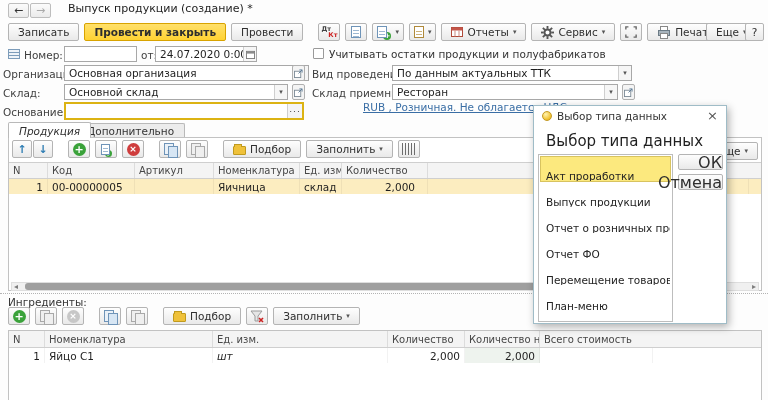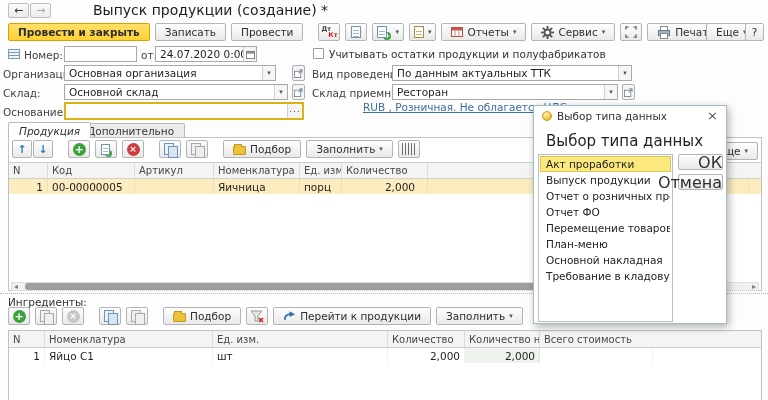--- a/index.html
+++ b/index.html
@@ -53,46 +53,46 @@
   .ico-doc i { position:absolute; left:1px; right:1px; height:1px; background:#9db8d2; }
   .ico-folder { position:relative; width:13px; height:9px; background:#efc13a; border:1px solid #c09a1e; border-radius:1px; margin-top:3px; }
   .ico-folder::before { content:""; position:absolute; left:0; top:-3px; width:6px; height:2px; background:#efc13a; border:1px solid #c09a1e; border-bottom:none; }
   .ico-barcode { width:13px; height:12px; background:repeating-linear-gradient(90deg,#6d6d6d 0 1px,transparent 1px 3px); }
   .ico-sphere { width:10px; height:10px; border-radius:50%; background:radial-gradient(circle at 35% 30%,#fff3b0,#f0bf2a 70%,#c8981a); border:1px solid #c49a24; }
   .dtkt { position:relative; width:16px; height:13px; font-size:6.5px; font-weight:bold; line-height:1; }
   .dtkt .dt { position:absolute; left:0; top:0; color:#444; }
   .dtkt .kt { position:absolute; right:0; bottom:0; color:#c22; }
   .dialog { position:absolute; left:533px; top:105px; width:194px; height:219px; background:#fff;
             border:1px solid #9fbcc7; box-shadow:2px 3px 8px rgba(0,0,0,0.3); z-index:20; }
-  .dlg-item { height:16px; line-height:15px; padding:0 5px; font-size:10.5px; color:#222; border:1px solid transparent; white-space:nowrap; overflow:hidden; }
+  .dlg-item { height:16px; line-height:15px; padding:12px 5px; font-size:10.5px; color:#222; border:1px solid transparent; white-space:nowrap; overflow:hidden; }
   .dlg-item.selected { background:#fce97e; border-color:#d8c35f; }
   .dlg-btn { position:absolute; left:144px; width:45px; height:16px; background:linear-gradient(#fdfdfd,#e9e9e9);
              border:1px solid #b4b4b4; border-radius:2px; display:flex; align-items:center; justify-content:flex-end; font-size:16px; }
   .hscroll { position:absolute; left:2px; right:2px; top:144px; height:9px; background:#f0f0f0; border:1px solid #dedede; }
   .hthumb { position:absolute; left:13px; top:0px; width:688px; height:7px; background:#9f9f9f; border-radius:3px; }
   .scroll-arrow { position:absolute; top:-1px; font-size:8px; color:#7d7d7d; line-height:9px; }
   .splitter { position:absolute; left:0; top:293px; width:768px; border-top:1px dotted #b3b3b3; }
 </style>
 </head>
 <body>
 
 <div class="nav-btn" style="left:8px;">
     <span>←</span>
   </div>
 <div class="nav-btn" style="left:30px; color:#a9a9a9;">
     <span>→</span>
   </div>
-<div class="abs" style="left:93px; top:2px; font-size:14px; color:#1d1d1d;">Выпуск продукции (создание) *</div>
+<div class="abs" style="left:68px; top:2px; font-size:11px; color:#1d1d1d;">Выпуск продукции (создание) *</div>
 
 <div class="toolbar" style="left:8px; top:23px;">
+  <div class="btn">
+      <span>Записать</span>
+    </div>
   <div class="btn primary">
       <span>Провести и закрыть</span>
-    </div>
-  <div class="btn">
-      <span>Записать</span>
     </div>
   <div class="btn">
       <span>Провести</span>
     </div>
   <div class="btn icon-only group-gap">
     <span class="dtkt">
         <span class="dt">Дт</span>
         <span class="kt">Кт</span>
       </span>
   </div>
@@ -185,21 +185,21 @@
         <rect x="0.5" y="1.5" width="9" height="8" fill="#fff" stroke="#777"></rect>
         <rect x="0.5" y="1.5" width="9" height="2.5" fill="#8a8a8a"></rect>
       </svg>
   </span>
 </div>
 
 <div class="checkbox" style="left:313px; top:48px;"></div>
 <div class="lbl" style="left:329px; top:48px; color:#333;">Учитывать остатки продукции и полуфабрикатов</div>
 
 <div class="lbl" style="left:3px; top:68px;">Организация:</div>
-<div class="field" style="left:64px; top:65px; width:212px;">
+<div class="field" style="left:64px; top:65px; width:245px;">
   <span>Основная организация</span>
   <span class="caret-box">
       <span class="caret">▾</span>
     </span>
 </div>
 <div class="open-btn" style="left:292px; top:65px;">
   <svg width="9" height="9" viewBox="0 0 10 10">
       <rect x="0.5" y="2.5" width="7" height="7" fill="#fff" stroke="#7c8a96"></rect>
       <path d="M5 5 L9 1 M9 1 H6 M9 1 V4" stroke="#5b7a96" fill="none"></path>
     </svg>
@@ -311,21 +311,21 @@
     <div class="th" style="width:86px;">Количество</div>
     <div class="th" style="width:143px;"></div>
     <div class="th" style="flex:1; border-right:none;">Це</div>
   </div>
 
   <div class="trow rowsel" style="left:0; top:41px; width:752px; height:15px;">
     <div class="td num" style="width:39px;">1</div>
     <div class="td" style="width:87px;">00-00000005</div>
     <div class="td" style="width:79px;"></div>
     <div class="td" style="width:86px;">Яичница</div>
-    <div class="td" style="width:42px;">порц</div>
+    <div class="td" style="width:42px;">склад</div>
     <div class="td num" style="width:86px; padding-right:12px;">2,000</div>
     <div class="td" style="width:178px;"></div>
     <div class="td" style="width:143px;"></div>
     <div class="td" style="flex:1; border-right:none;"></div>
   </div>
 
   <div class="hscroll">
     <span class="scroll-arrow" style="left:2px;">◂</span>
     <div class="hthumb"></div>
     <span class="scroll-arrow" style="right:2px;">▸</span>
@@ -354,47 +354,40 @@
     </div>
   <div class="btn group-gap">
     <span class="ico-folder"></span>
     <span>Подбор</span>
   </div>
   <div class="btn icon-only">
     <svg width="14" height="13" viewBox="0 0 14 13">
         <polygon points="1,1 12,1 8,6 8,11 5,11 5,6" fill="#e6e6e6" stroke="#9a9a9a"></polygon>
         <path d="M9 8 L13 12 M13 8 L9 12" stroke="#cc2222" stroke-width="1.6"></path>
       </svg>
-  </div>
-  <div class="btn">
-    <svg width="13" height="10" viewBox="0 0 14 10">
-        <path d="M2 9 Q2 3 8 3" fill="none" stroke="#2e6fb0" stroke-width="2"></path>
-        <polygon points="7,0 13,3 7,6" fill="#2e6fb0"></polygon>
-      </svg>
-    <span>Перейти к продукции</span>
   </div>
   <div class="btn">
     <span>Заполнить</span>
     <span class="caret">▾</span>
   </div>
 </div>
 
 <div class="panel" style="left:8px; top:330px; width:754px; height:70px; border-bottom:none;">
   <div class="thead" style="left:0; top:0; width:752px; height:17px; border-top:none;">
     <div class="th" style="width:36px;">N</div>
     <div class="th" style="width:168px;">Номенклатура</div>
     <div class="th" style="width:175px;">Ед. изм.</div>
     <div class="th" style="width:77px;">Количество</div>
     <div class="th" style="width:75px;">Количество но...</div>
     <div class="th" style="flex:1; border-right:none;">Всего стоимость</div>
   </div>
   <div class="trow" style="left:0; top:17px; width:752px; height:15px;">
     <div class="td num" style="width:36px;">1</div>
     <div class="td" style="width:168px;">Яйцо С1</div>
-    <div class="td" style="width:175px;">шт</div>
+    <div class="td" style="width:175px;font-style:italic;">шт</div>
     <div class="td num" style="width:77px;">2,000</div>
     <div class="td num cell-norm" style="width:75px;">2,000</div>
     <div class="td" style="width:113px;"></div>
     <div class="td" style="flex:1; border-right:none;"></div>
   </div>
 </div>
 
 <div class="dialog">
   <div class="abs" style="left:0; top:0; right:0; height:20px;">
     <span class="ico-sphere abs" style="left:8px; top:5px;"></span>

